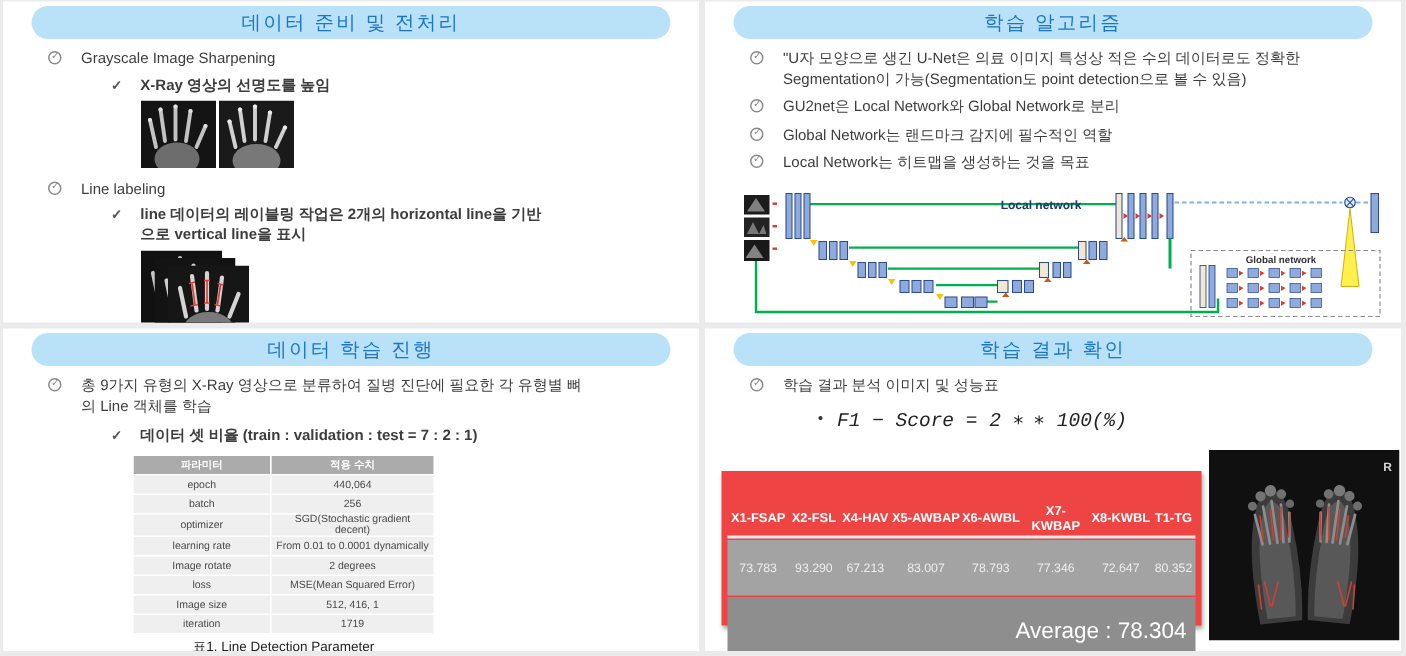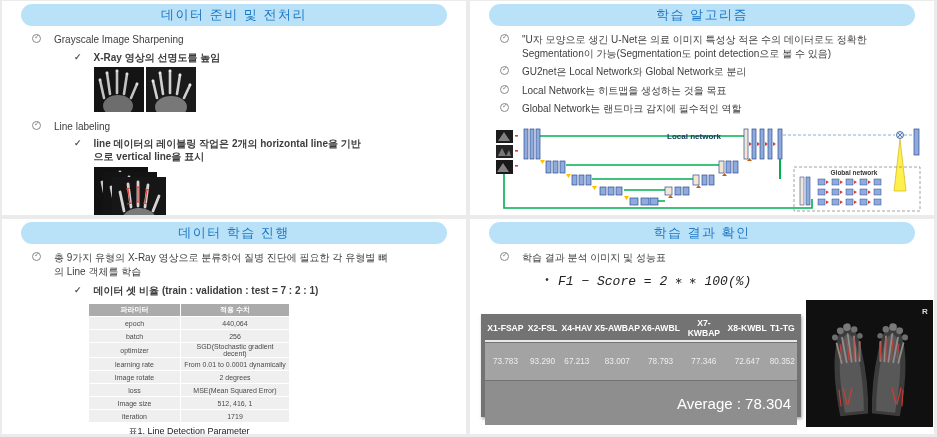--- a/index.html
+++ b/index.html
@@ -94,22 +94,22 @@
     font-style: italic; color: #222;
     font-size: 13px;
   }
   .formula-row::before { content: "•"; font-style: normal; font-size: 10px; color: #333; margin-right: 2px; }
   .frac { display: inline-flex; flex-direction: column; align-items: center; font-size: 9.5px; line-height: 1.25; }
   .frac .num { border-bottom: 1px solid #333; padding: 0 2px; }
 
   .rtable {
     position: absolute; left: 11px; top: 95px;
     width: 320px; height: 103px;
-    background: #737373;
-    padding: 2px 4px 4px 4px;
+    background: #ef4444;
+    padding: 19px 4px 4px 4px;
     box-shadow: 1px 2px 3px rgba(0,0,0,.35);
   }
   .rhead, .rvals {
     display: grid;
     grid-template-columns: 1fr 0.82fr 0.86fr 1.12fr 1fr 1.12fr 1fr 0.72fr;
     align-items: center;
   }
   .rhead { height: 26px; border-bottom: 2px solid #e8e8e8; }
   .rhead span { color: #ffffff; font-size: 8.6px; font-weight: bold; text-align: center; }
   .rvals { height: 37px; background: #a3a3a3; margin-top: 1px; }
@@ -256,25 +256,25 @@
       <div class="bullet-row">
         <span class="circle-check"></span>
         <span class="b-text">"U자 모양으로 생긴 U-Net은 의료 이미지 특성상 적은 수의 데이터로도 정확한 Segmentation이 가능(Segmentation도 point detection으로 볼 수 있음)</span>
       </div>
       <div class="bullet-row">
         <span class="circle-check"></span>
         <span class="b-text">GU2net은 Local Network와 Global Network로 분리</span>
       </div>
       <div class="bullet-row">
         <span class="circle-check"></span>
+        <span class="b-text">Global Network는 랜드마크 감지에 필수적인 역할</span>
+      </div>
+      <div class="bullet-row">
+        <span class="circle-check"></span>
         <span class="b-text">Local Network는 히트맵을 생성하는 것을 목표</span>
-      </div>
-      <div class="bullet-row">
-        <span class="circle-check"></span>
-        <span class="b-text">Global Network는 랜드마크 감지에 필수적인 역할</span>
       </div>
     </div>
 
     <svg class="unet" viewBox="0 0 430 86">
 
       <g>
         <rect x="2" y="3" width="17" height="13" fill="#1c1c1c"></rect>
           <polygon points="4,14 10,5 16,14" fill="#9a9a9a" opacity="0.8"></polygon>
         <rect x="2" y="18" width="17" height="13" fill="#232323"></rect>
           <polygon points="4,29 8,21 12,29 15,23 17,29" fill="#8d8d8d" opacity="0.8"></polygon>

